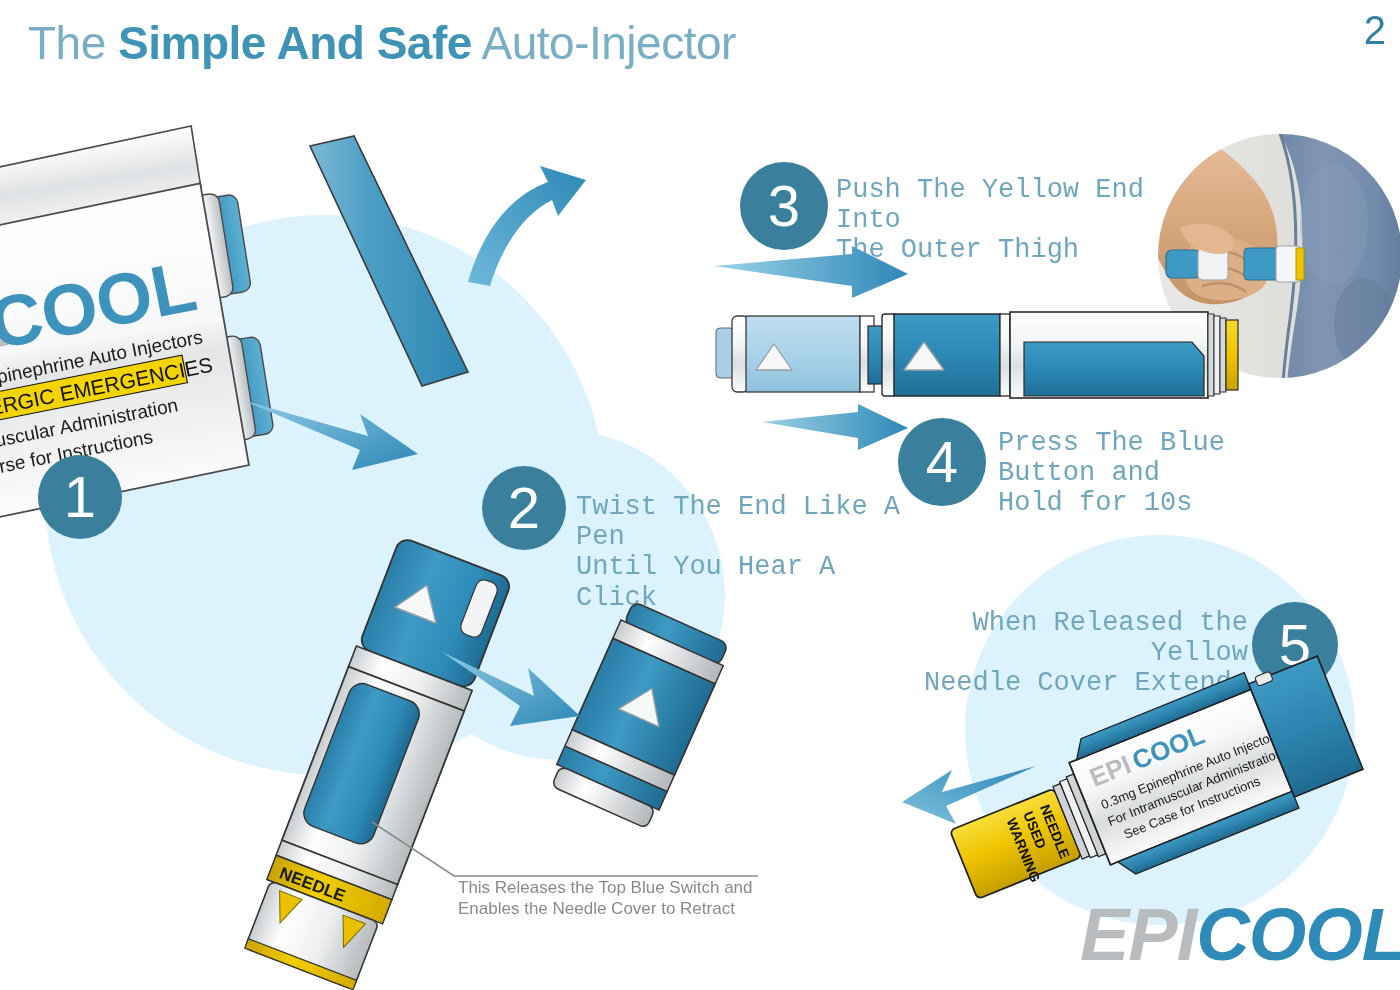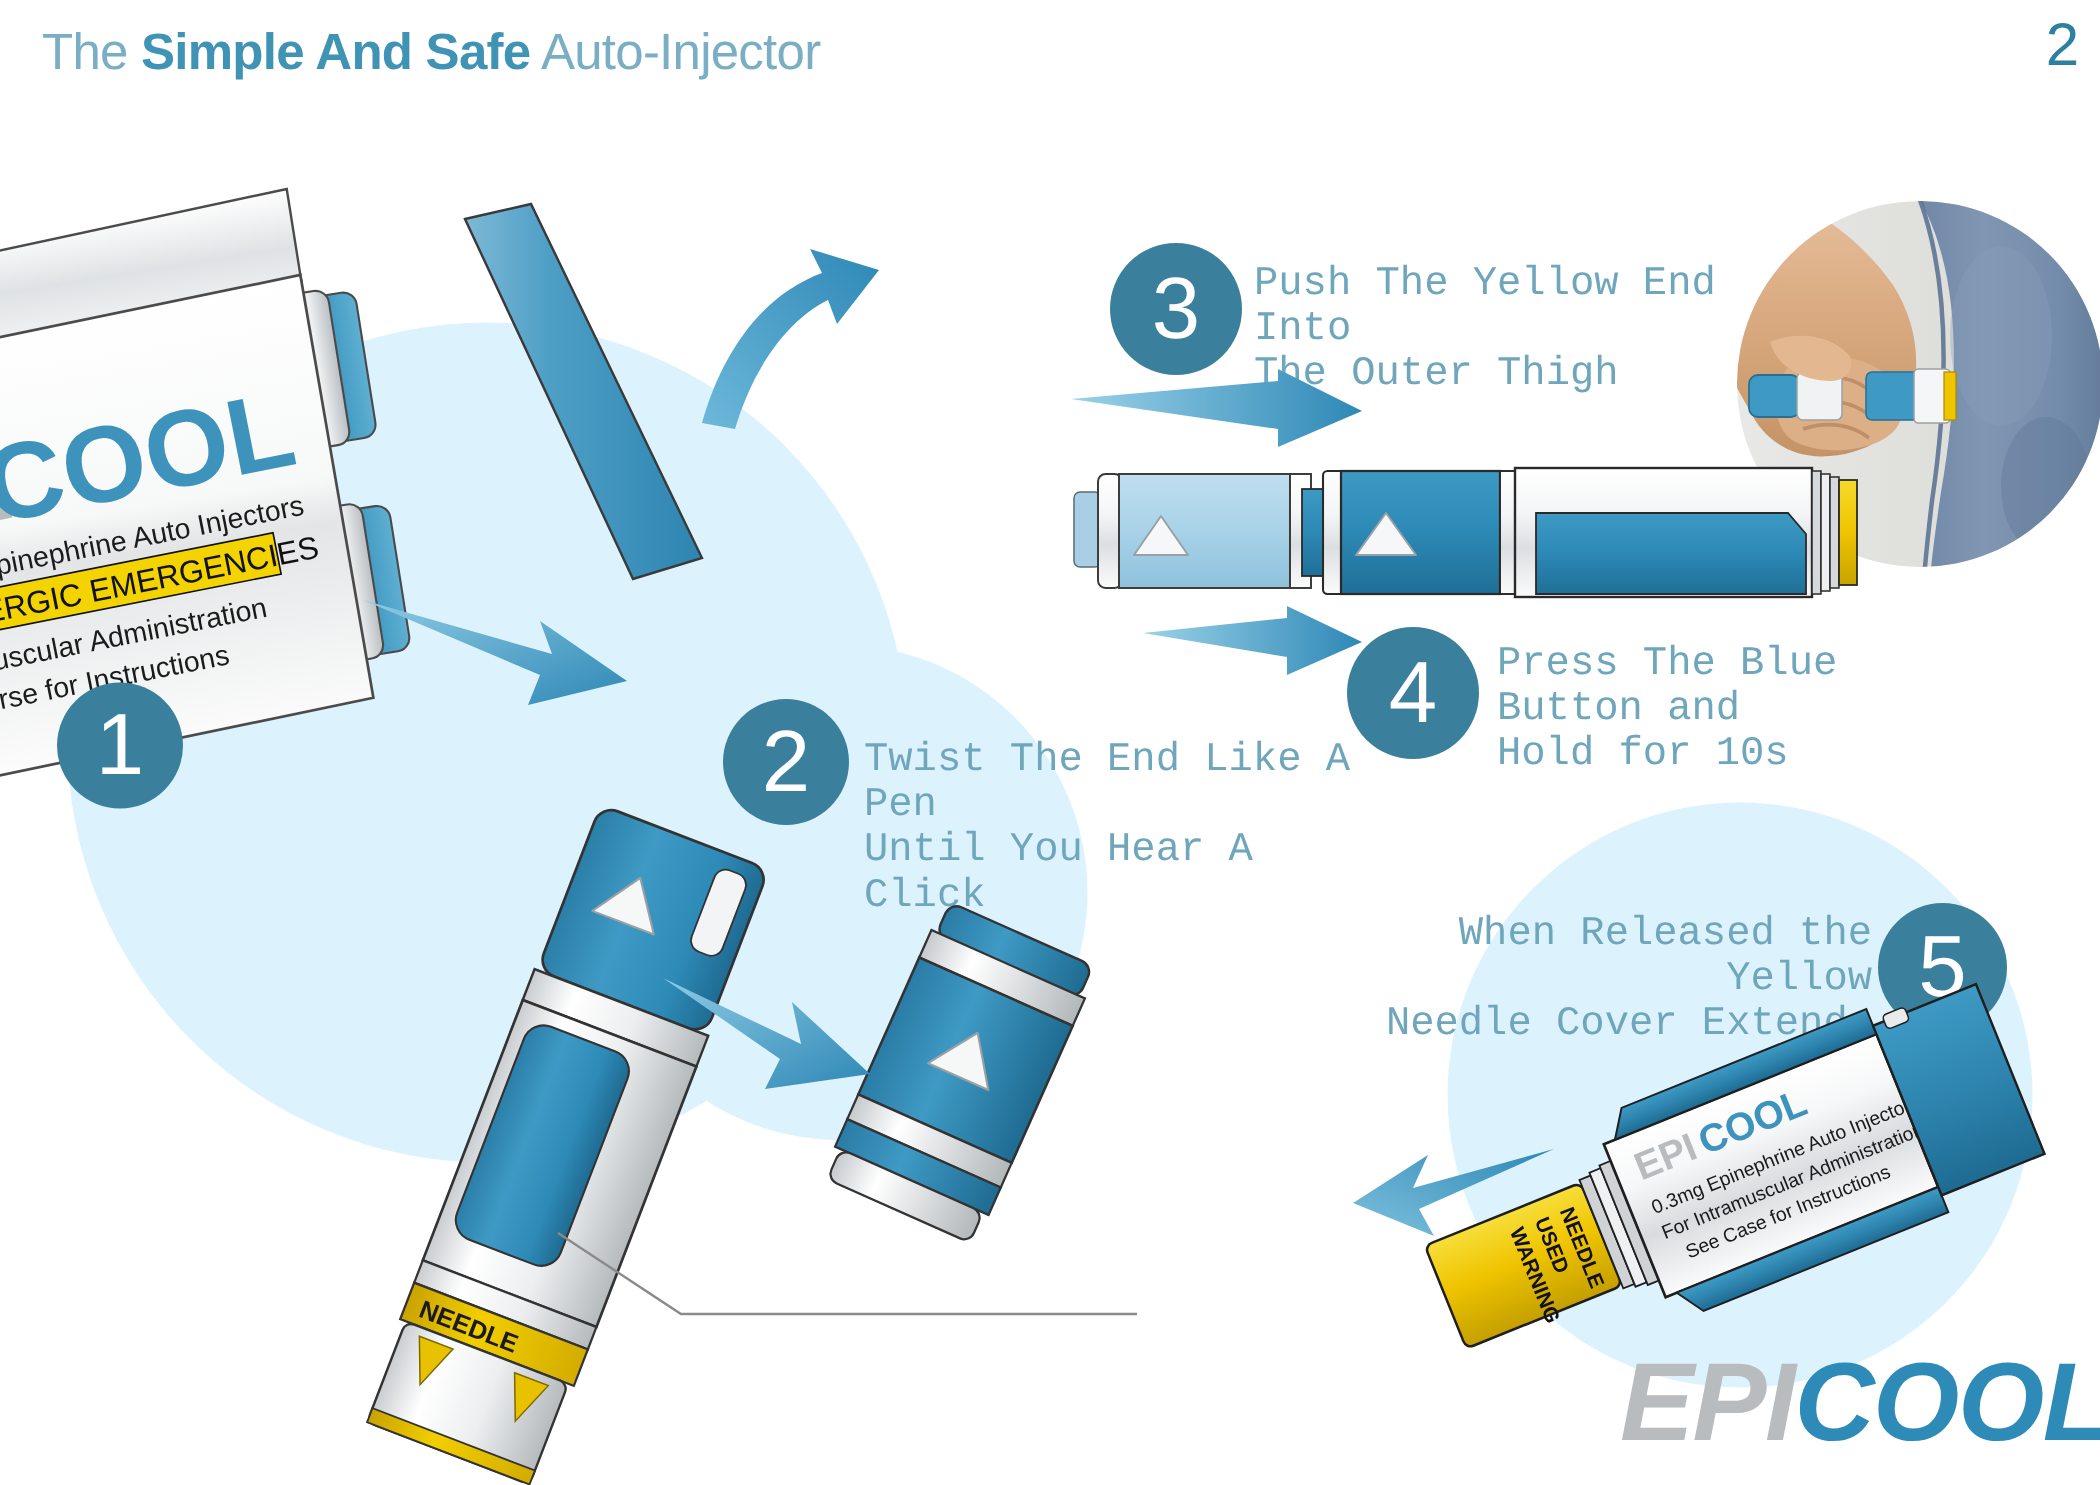--- a/index.html
+++ b/index.html
@@ -2,21 +2,21 @@
 <html><head>
 <meta charset="utf-8">
 <title>The Simple And Safe Auto-Injector</title>
 <style>
   html,body{margin:0;padding:0;background:#ffffff;}
   body{width:1400px;height:990px;position:relative;overflow:hidden;
        font-family:"Liberation Sans","DejaVu Sans",sans-serif;}
   .stage{position:absolute;left:0;top:0;width:1400px;height:990px;}
 
   
-  .title{position:absolute;left:28px;top:16px;font-size:34px;letter-spacing:-0.5px;white-space:nowrap;}
+  .title{position:absolute;left:28px;top:16px;font-size:46px;letter-spacing:-0.5px;white-space:nowrap;}
   .t-light{color:#79AEC4;font-weight:400;}
   .t-bold{color:#3F93B4;font-weight:700;}
   .pagenum{position:absolute;right:14px;top:8px;font-size:40px;color:#2E7FA0;font-weight:400;}
 
   
   .blob{position:absolute;border-radius:50%;background:#DCF3FE;}
 
   
   .stepcirc{position:absolute;border-radius:50%;background:#3A7F9C;color:#fff;
             display:flex;align-items:center;justify-content:center;
@@ -233,20 +233,22 @@
     </defs>
     <path d="M4 12 L96 56 L90 28 L142 76 L72 86 L82 66 Z" fill="url(#arrTwistG)"></path>
   </svg>
   </div>
 
   <div class="art" style="left:370px;top:818px;">
   <svg width="390" height="60" viewBox="0 0 390 60">
     <path d="M2 4 L84 58 L388 58" fill="none" stroke="#8A8A8A" stroke-width="1.6"></path>
   </svg>
   </div>
+  <div class="caption" style="left:458px;top:878px;width:330px;">This Releases the Top Blue Switch and
+Enables the Needle Cover to Retract</div>
 
   <div class="stepcirc" style="left:740px;top:162px;width:88px;height:88px;">
     <span>3</span>
   </div>
   <div class="steptext" style="left:836px;top:175px;width:330px;">Push The Yellow End Into
 The Outer Thigh</div>
 
   <div class="art" style="left:1158px;top:128px;">
   <svg width="250" height="260" viewBox="0 0 250 260">
     <defs>

